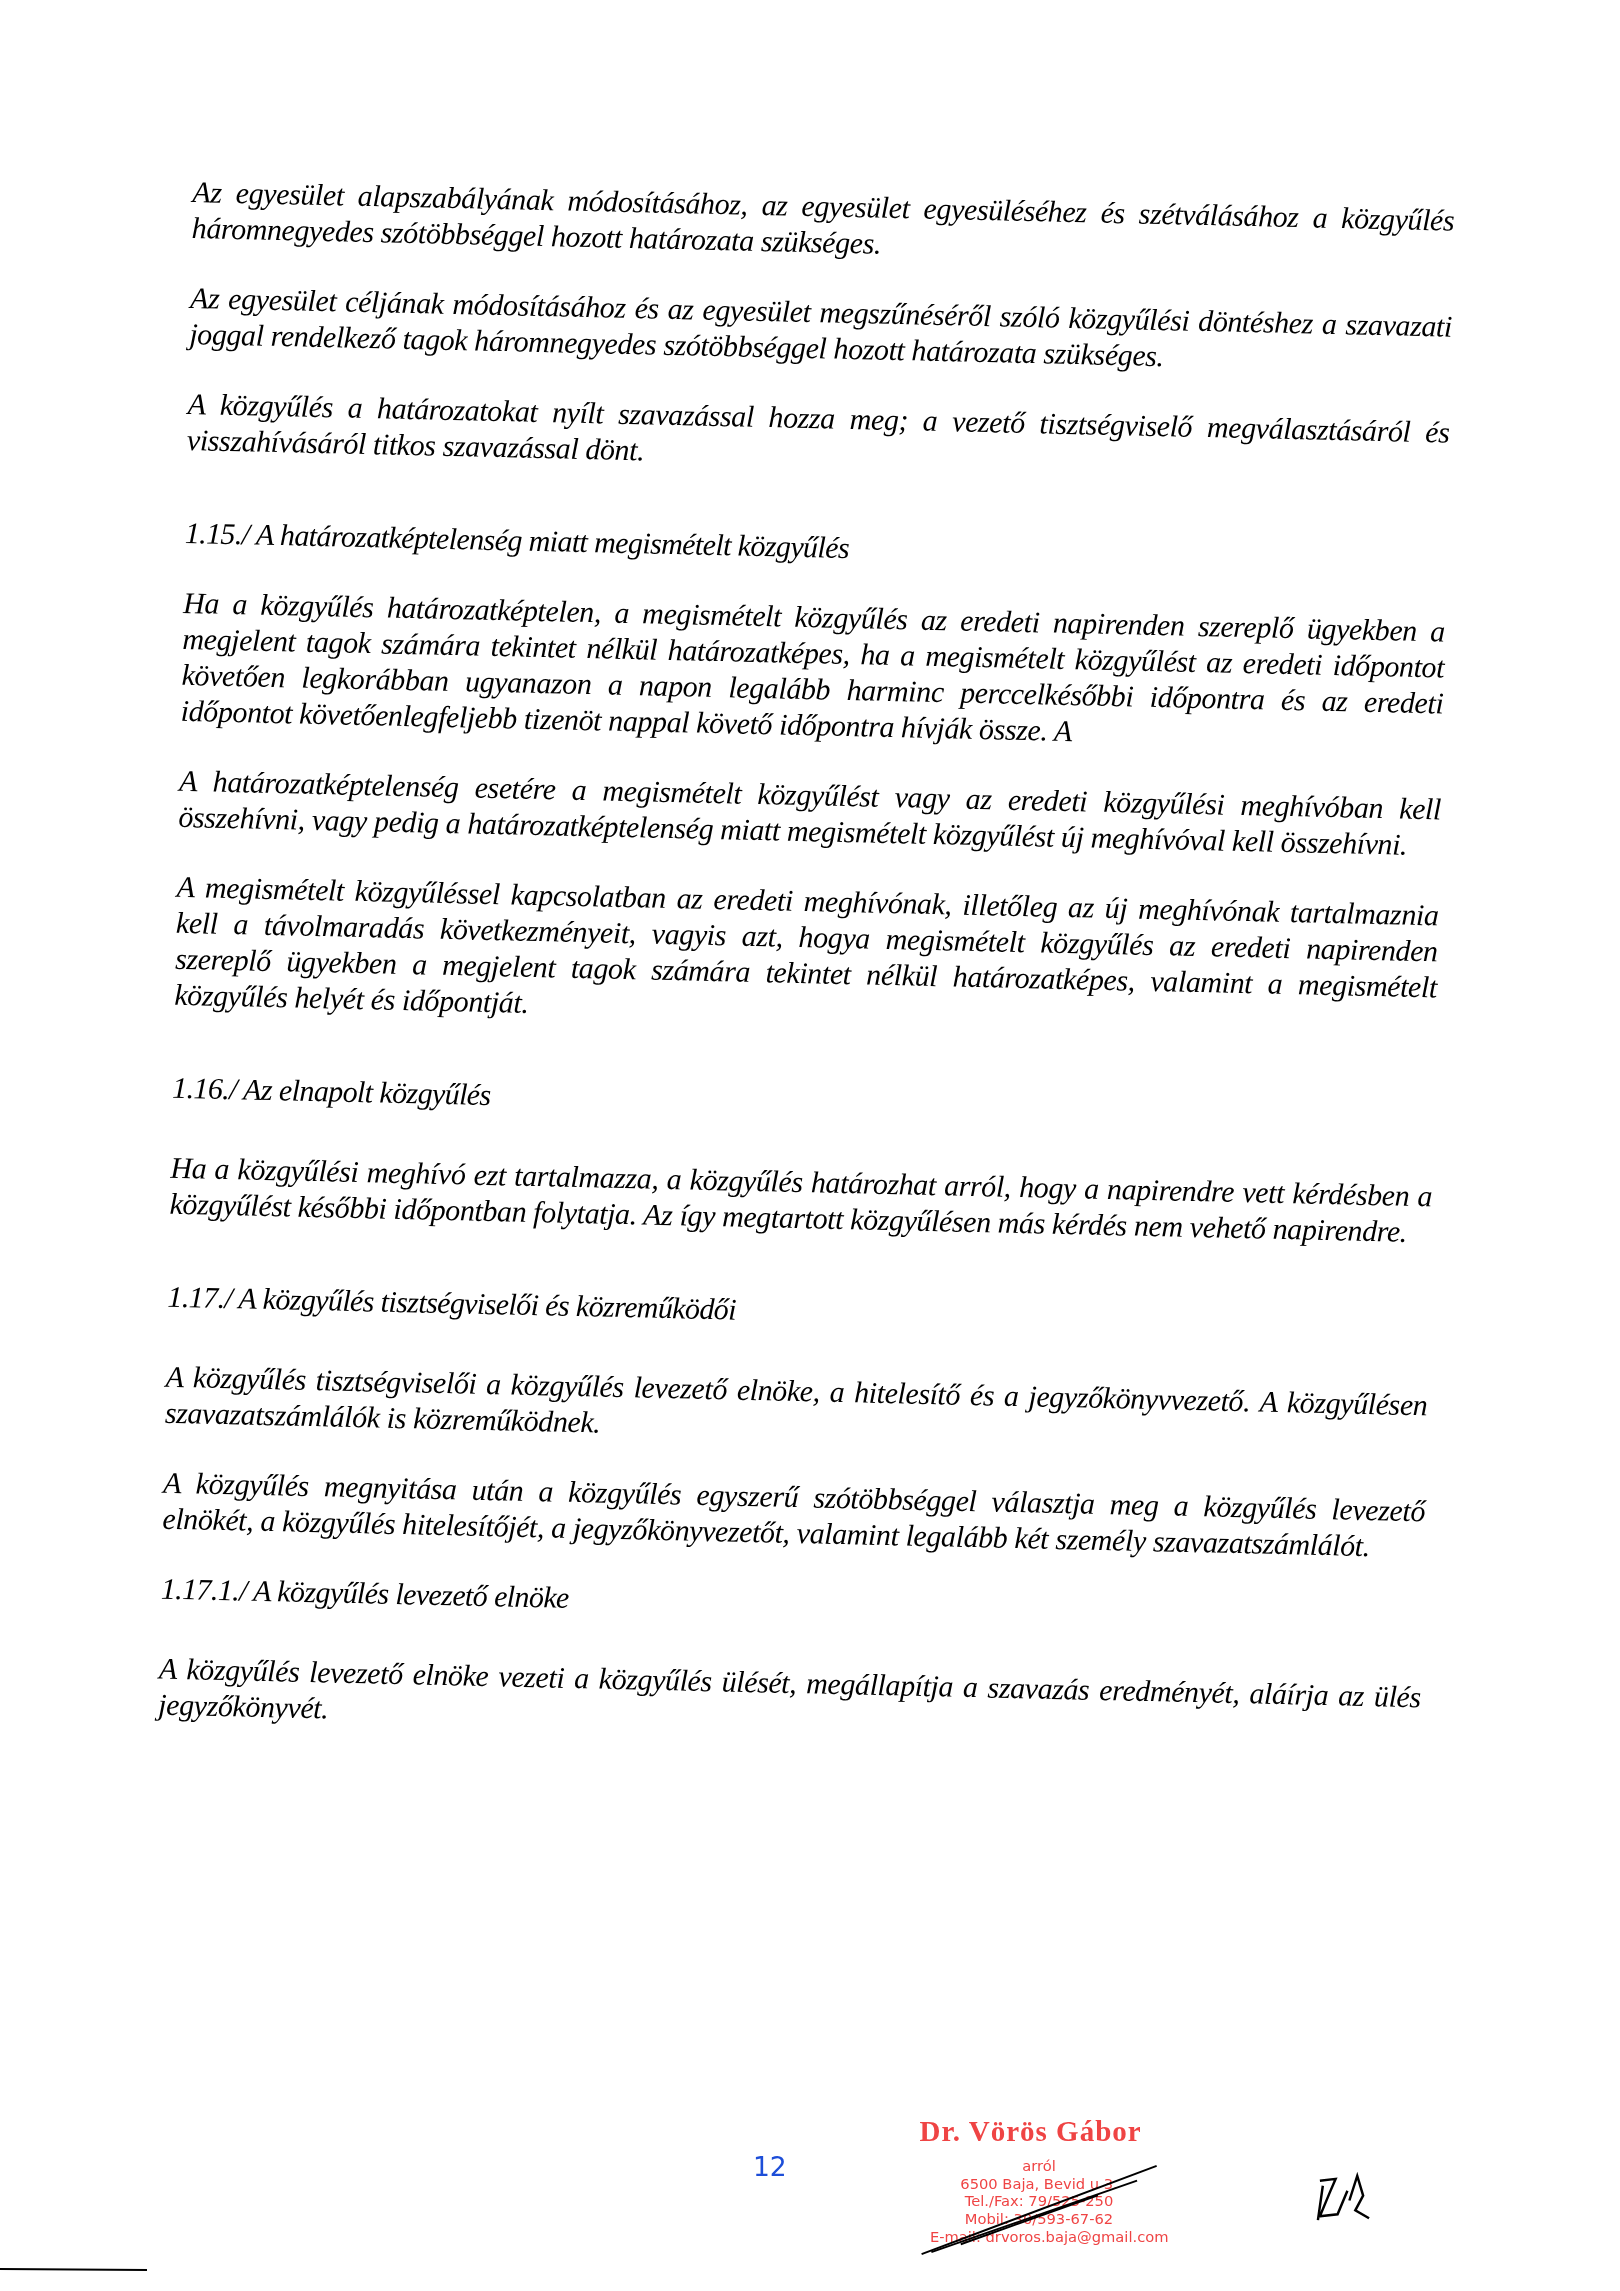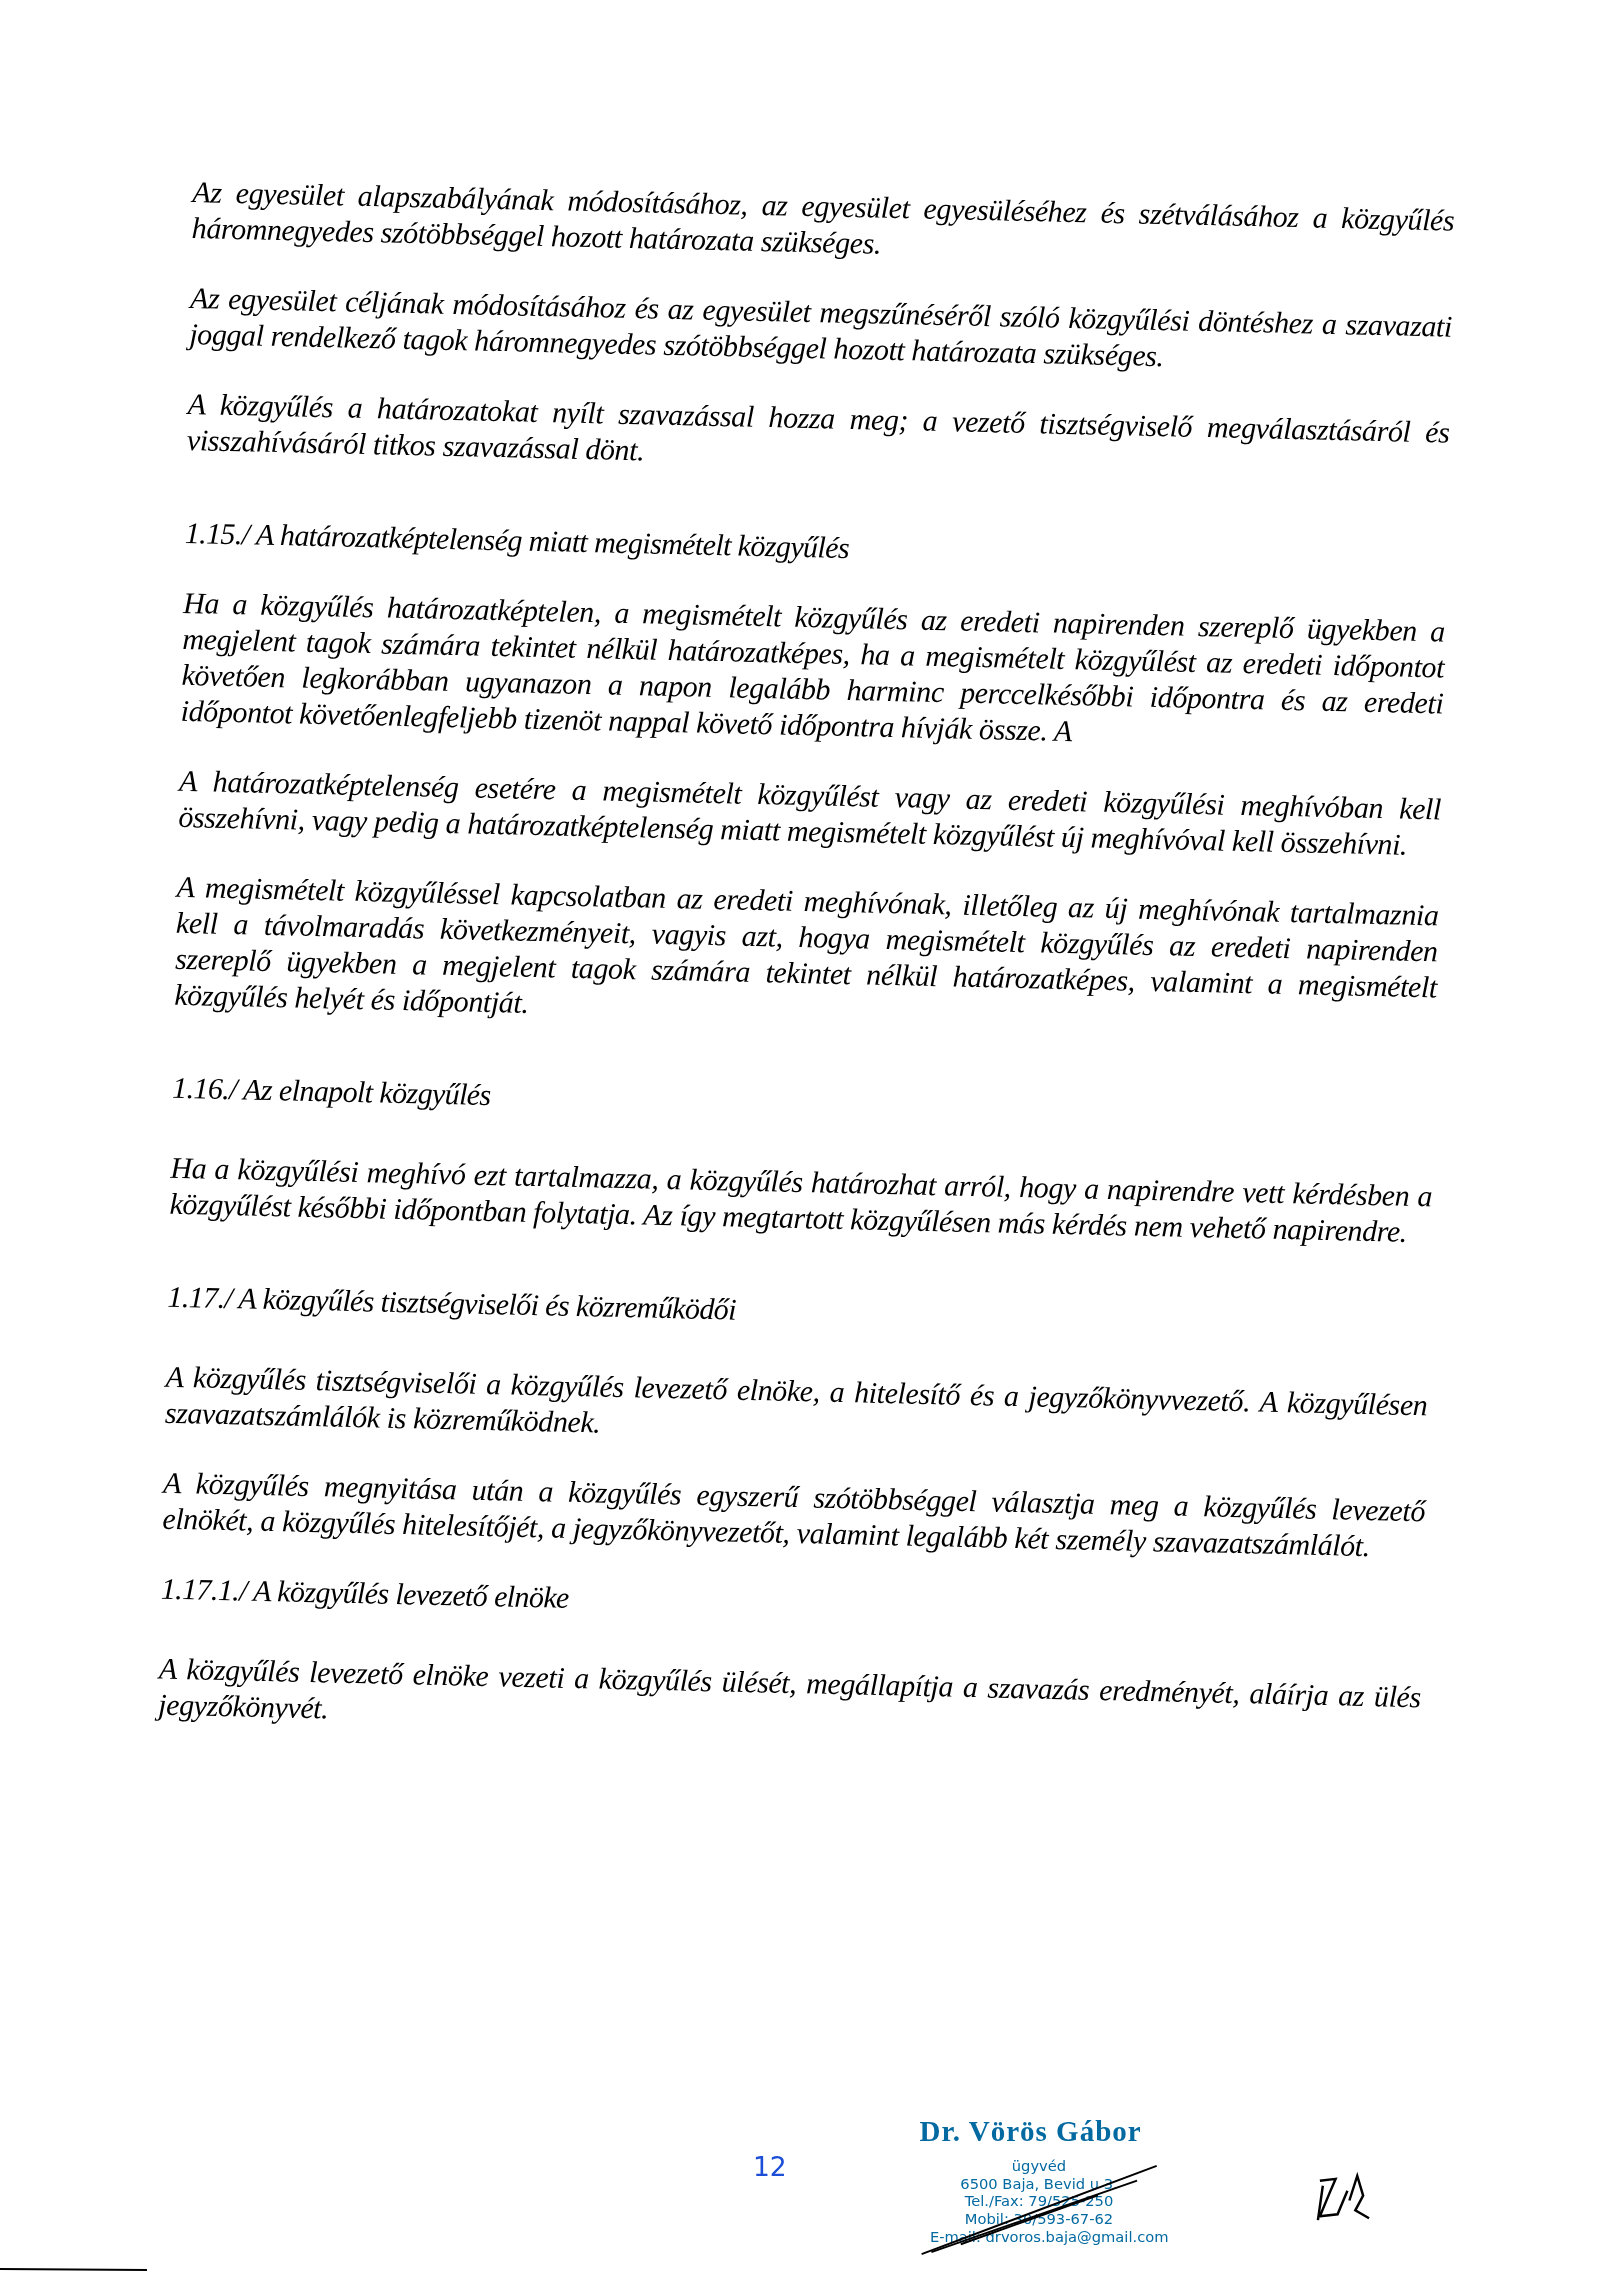--- a/index.html
+++ b/index.html
@@ -17,21 +17,21 @@
   .gap-s { height: 34px; }
   .gap-m { height: 44px; }
   .gap-l { height: 57px; }
   .heading { margin: 0; font-weight: normal; font-size: 30px; letter-spacing: -0.6px; }
   .page-number {
     position: absolute; left: 753px; top: 2151px;
     font-family: "DejaVu Sans", sans-serif; font-size: 26.5px; color: #1d4ed8;
   }
   .stamp {
     position: absolute; left: 902px; top: 2107px; width: 333px; height: 157px;
-    font-family: "DejaVu Sans", sans-serif; color: #0369a1; text-align: center;
+    font-family: "DejaVu Sans", sans-serif; color: #ef4444; text-align: center;
   }
   .stamp .name { font-family: "Liberation Serif", serif; font-size: 29px; font-weight: bold; position: absolute; left: 17.6px; top: 7.8px; letter-spacing: 1px; }
   .stamp .line { position: absolute; left: 0; width: 274px; font-size: 14.7px; line-height: 15.7px; }
   .stamp svg { position: absolute; left: 0; top: 0; }
   .initials { position: absolute; left: 1308px; top: 2171px; }
   .footer-rule {
     position: absolute; left: 0; top: 2268px; width: 147px; height: 2px; background: #000;
     transform: rotate(0.4deg); transform-origin: 0 0;
   }
 </style>
@@ -70,21 +70,21 @@
 
     <h2 class="heading">1.17.1./ A közgyűlés  levezető elnöke</h2>
     <div class="gap-m"></div>
     <p>A közgyűlés levezető elnöke vezeti a közgyűlés ülését, megállapítja a szavazás eredményét, aláírja  az ülés jegyzőkönyvét.</p>
   </div>
 
   <div class="page-number">12</div>
 
   <div class="stamp">
     <span class="name">Dr. Vörös Gábor</span>
-    <span class="line" style="top:51px;">ügyvéd</span>
+    <span class="line" style="top:51px;">arról</span>
     <span class="line" style="top:69px;">6500 Baja, Bevid u 3.</span>
     <span class="line" style="top:86px;">Tel./Fax: 79/525-250</span>
     <span class="line" style="top:104px;">Mobil: 30/593-67-62</span>
     <span class="line" style="top:122px; left:-9.8px; width:314px;">E-mail: drvoros.baja@gmail.com</span>
     <svg width="333" height="157" viewBox="0 0 340 160">
       <path d="M20 150 L260 60" stroke="#000" stroke-width="2" fill="none"></path>
       <path d="M30 148 L240 75" stroke="#000" stroke-width="2" fill="none"></path>
       <path d="M60 140 L200 90" stroke="#000" stroke-width="2" fill="none"></path>
     </svg>
   </div>

